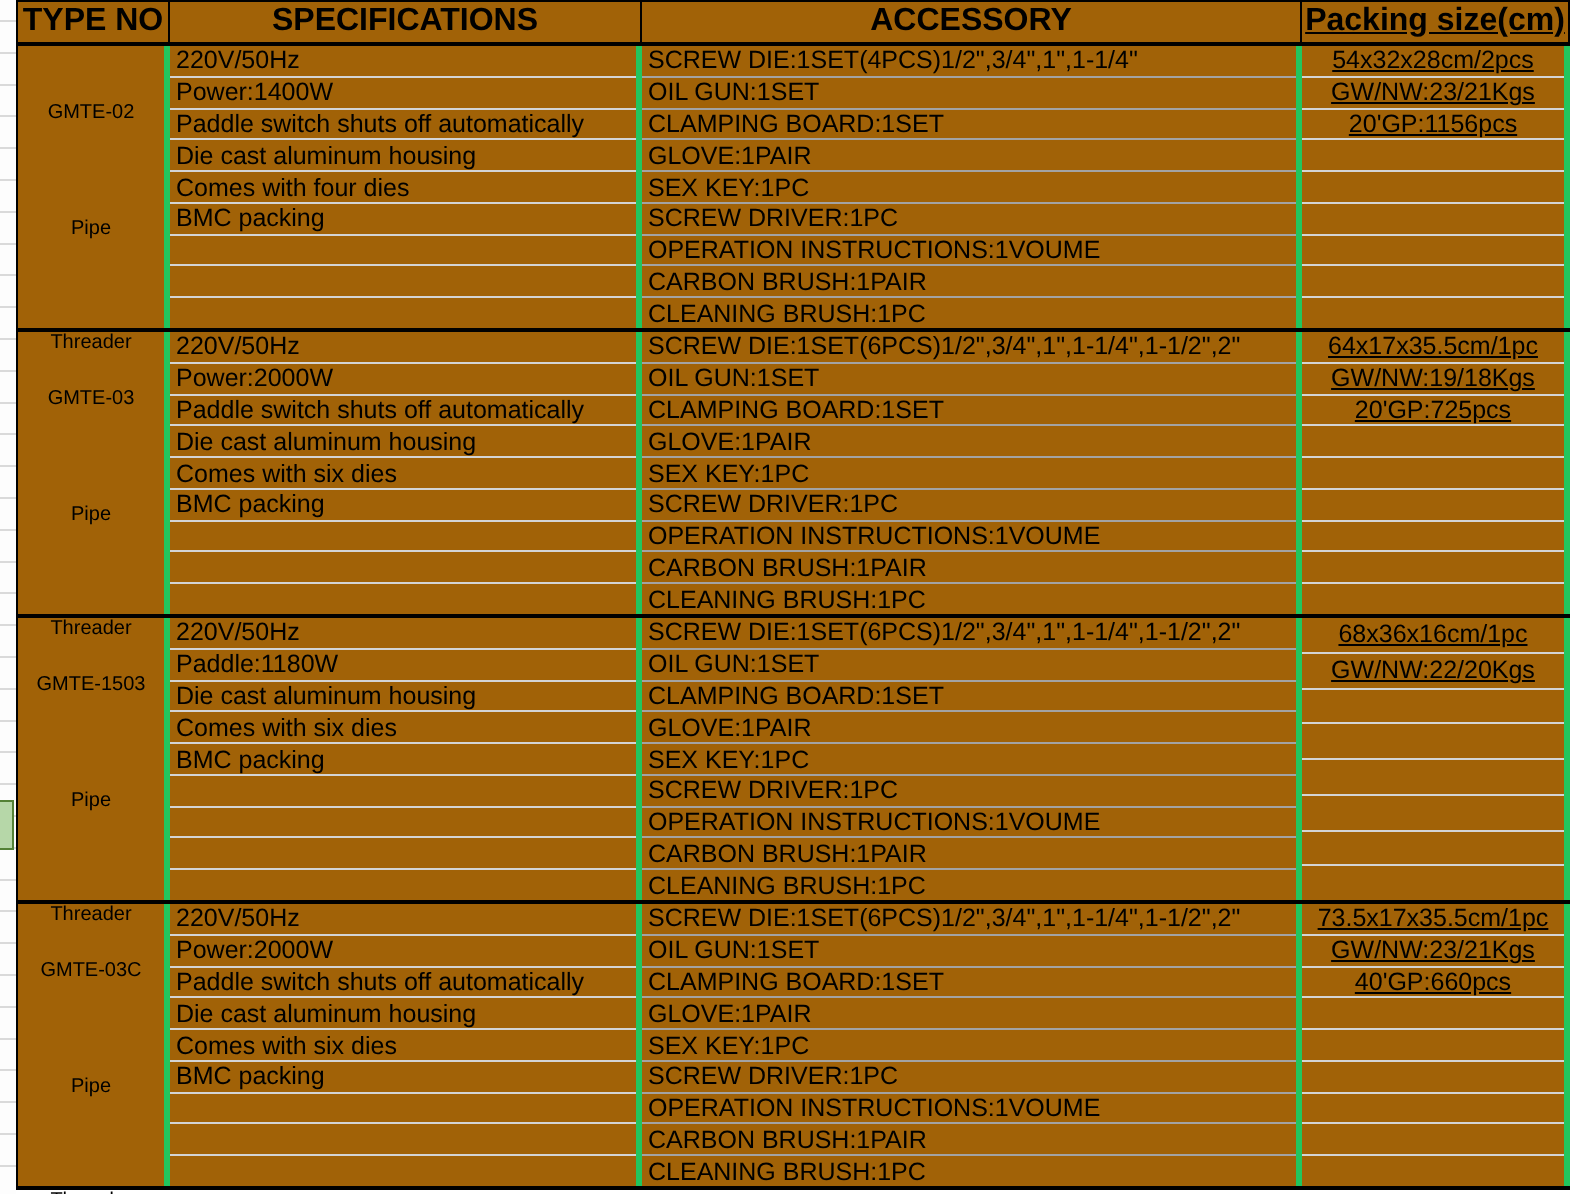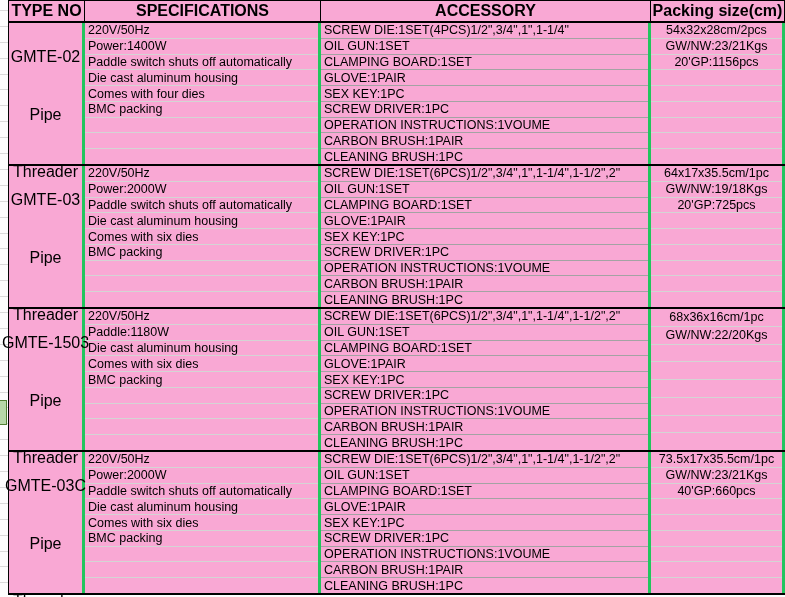--- a/index.html
+++ b/index.html
@@ -17,35 +17,35 @@
     background:repeating-linear-gradient(to bottom,#dadada 0 1px,transparent 1px 15.9px);
   }
   .selection-marker {
     position:absolute; left:0; top:400px; width:7px; height:25px;
     border-top:1px solid; border-bottom:1px solid; border-right:1px solid;
   }
   
   .table {
     position:absolute; left:8px; top:0; width:777px;
     border-left:1px solid #000; border-top:1px solid #000;
-    background:#f9a8d4;
+    background:#a16207;
   }
   .thead { display:flex; height:22px; border-bottom:2px solid #000; }
   .th {
     font-weight:bold; font-size:16px; display:flex; align-items:center; justify-content:center;
     border-right:1px solid #000; height:100%; white-space:nowrap; overflow:hidden;
   }
   .block { display:flex; height:143px; border-bottom:2px solid #000; }
   .col { border-right:3px solid #22c55e; height:100%; display:flex; flex-direction:column; }
   .w-type { width:76px; }
   .w-spec { width:236px; }
   .w-acc  { width:330px; }
-  .w-pack { width:134px; }
+  .w-pack { width:134px;text-decoration:underline; }
   .col-type { justify-content:center; align-items:center; text-align:center; }
-  .type-line { font-size:16px; line-height:15.8px; white-space:nowrap;margin-top:42px; }
+  .type-line { font-size:10px; line-height:15.8px; white-space:nowrap;margin-top:42px; }
   .cell {
     flex:1 1 0; display:flex; align-items:center;
     font-size:12.5px; white-space:nowrap; overflow:hidden;
   }
   .col-spec .cell, .col-pack .cell { border-bottom:1px solid #d4d4d4; }
   .col-acc  .cell { border-bottom:1px solid #a3a3a3; }
   .col .cell:last-child { border-bottom:none; }
   .col-spec .cell, .col-acc .cell { padding-left:3px; }
   .col-pack .cell { justify-content:center; }
 </style>

